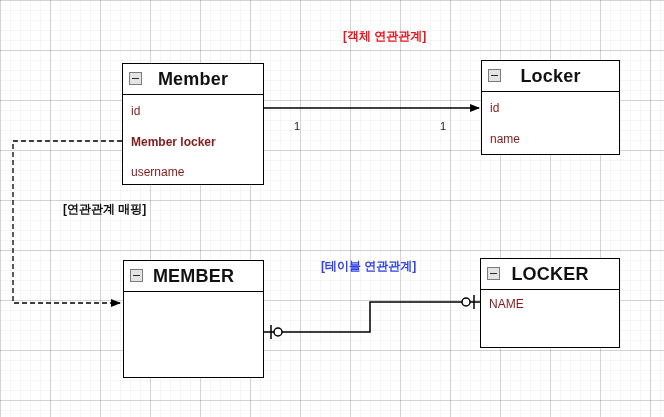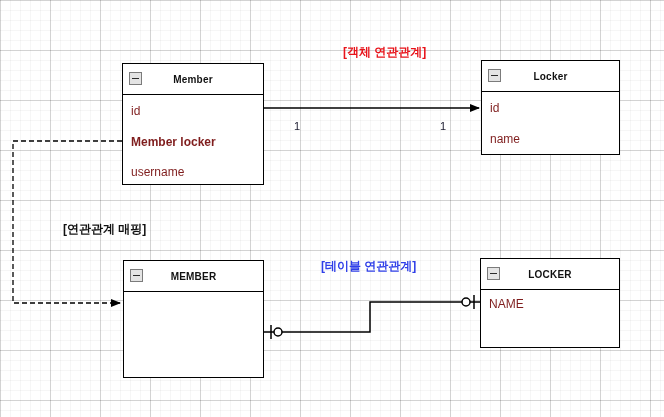--- a/index.html
+++ b/index.html
@@ -42,21 +42,21 @@
   .box-header {
     position: relative;
     box-sizing: border-box;
     height: 31px;
     border-bottom: 1.6px solid #000000;
     display: flex;
     align-items: center;
     justify-content: center;
   }
   .box-title {
-    font-size: 10px;
+    font-size: 18px;
     font-weight: bold;
     color: #111111;
     letter-spacing: 0.2px;
   }
   .collapse-icon {
     position: absolute;
     left: 6px;
     top: 8px;
     width: 13px;
     height: 13px;
@@ -131,25 +131,25 @@
       <path d="M264,332 L370,332 L370,302 L480,302" fill="none" stroke="#000000" stroke-width="1.5"></path>
 
       <line x1="271" y1="325" x2="271" y2="339" stroke="#000000" stroke-width="1.5"></line>
       <circle cx="278" cy="332" r="4" fill="#ffffff" stroke="#000000" stroke-width="1.5"></circle>
 
       <circle cx="466" cy="302" r="4" fill="#ffffff" stroke="#000000" stroke-width="1.5"></circle>
       <line x1="474" y1="295" x2="474" y2="309" stroke="#000000" stroke-width="1.5"></line>
     </g>
   </svg>
 
-  <div class="label" style="left:323px; top:44px; color:#e8131a;padding-left:20px;">[객체 연관관계]</div>
+  <div class="label" style="left:323px; top:28px; color:#e8131a;padding-left:20px;">[객체 연관관계]</div>
 
   <div class="label" style="left:321px; top:258px; color:#2f3fe8;">[테이블 연관관계]</div>
 
-  <div class="label" style="left:63px; top:201px; color:#111111;margin-top:20px;">[연관관계 매핑]</div>
+  <div class="label" style="left:63px; top:201px; color:#111111;">[연관관계 매핑]</div>
 
   <div class="label-mult" style="left:294px; top:120px;">1</div>
 
   <div class="label-mult" style="left:440px; top:120px;">1</div>
 
   <div class="box" style="left:122px; top:63px; width:142px; height:122px;">
     <div class="box-header">
       <span class="collapse-icon">
           <i></i>
         </span>

